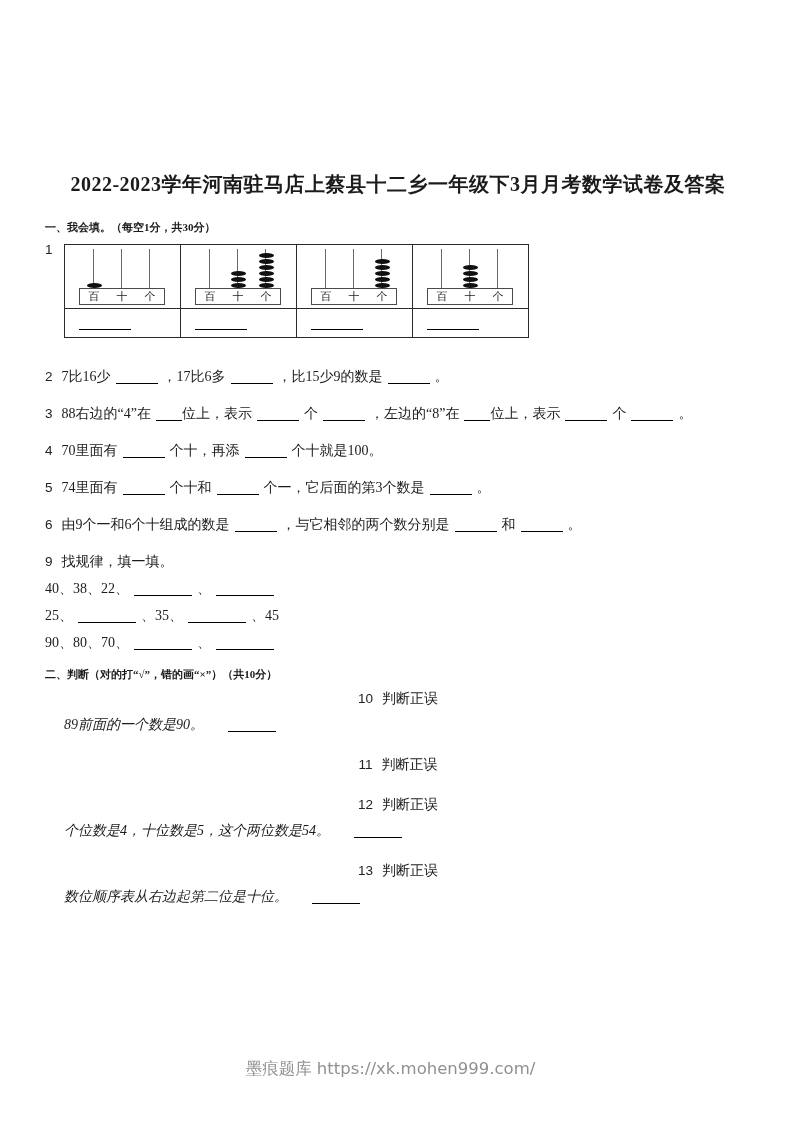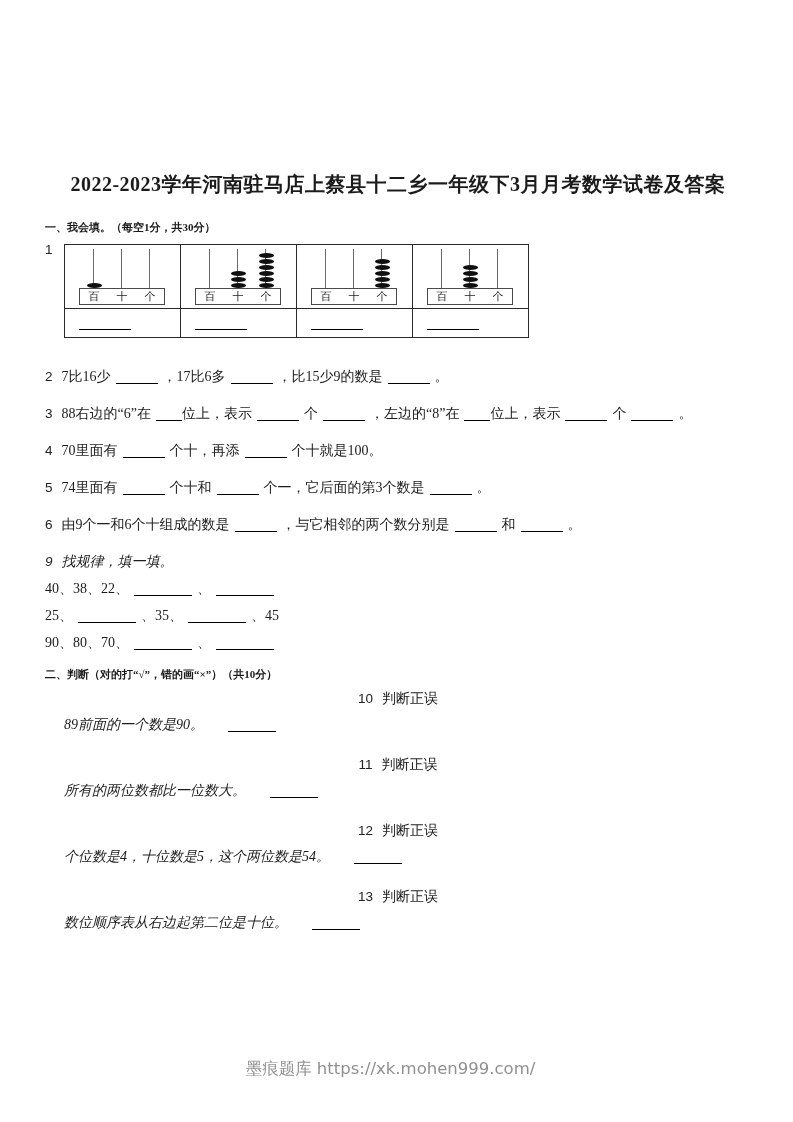--- a/index.html
+++ b/index.html
@@ -23,21 +23,21 @@
   }
   .q { line-height:16px; margin-bottom:21px; white-space:nowrap; }
   .blank, .blank-s, .blank-w, .blank-j {
     display:inline-block; border-bottom:1.2px solid #000;
     height:13px; vertical-align:-3px; margin:0 5px;
   }
   .blank   { width:42px; }
   .blank-s { width:26px; margin-right:0; }
   .blank-w { width:58px; }
   .blank-j { width:48px; margin-left:24px; }
-  .q9-label { line-height:16px; margin-bottom:11px;font-style:italic; }
+  .q9-label { line-height:16px; margin-bottom:11px; }
   .seq { line-height:16px; margin-bottom:11px; }
   
   .q1-row { display:flex; align-items:flex-start; margin-bottom:31px; }
   .q1-row .qnum { margin-top:-2px; }
   table.abacus-table { border-collapse:collapse; margin-left:2px; }
   table.abacus-table td {
     border:1.6px solid #2a2a2a; width:116px; padding:0;
   }
   td.abacus-cell { height:64px; vertical-align:bottom; }
   td.answer-cell { height:29px; vertical-align:middle; }
@@ -174,21 +174,21 @@
         </tr>
       </tbody>
         </table>
     </div>
 
     <p class="q">
       <span class="qnum">2</span><span>7比16少</span><span class="blank"></span><span>，17比6多</span><span class="blank"></span><span>，比15少9的数是</span><span class="blank"></span><span>。</span>
     </p>
 
     <p class="q">
-      <span class="qnum">3</span><span>88右边的“6”在</span><span class="blank-s"></span><span>位上，表示</span><span class="blank"></span><span>个</span><span class="blank"></span><span>，左边的“8”在</span><span class="blank-s"></span><span>位上，表示</span><span class="blank"></span><span>个</span><span class="blank"></span><span>。</span>
+      <span class="qnum">3</span><span>88右边的“4”在</span><span class="blank-s"></span><span>位上，表示</span><span class="blank"></span><span>个</span><span class="blank"></span><span>，左边的“8”在</span><span class="blank-s"></span><span>位上，表示</span><span class="blank"></span><span>个</span><span class="blank"></span><span>。</span>
     </p>
 
     <p class="q">
       <span class="qnum">4</span><span>70里面有</span><span class="blank"></span><span>个十，再添</span><span class="blank"></span><span>个十就是100。</span>
     </p>
 
     <p class="q">
       <span class="qnum">5</span><span>74里面有</span><span class="blank"></span><span>个十和</span><span class="blank"></span><span>个一，它后面的第3个数是</span><span class="blank"></span><span>。</span>
     </p>
 
@@ -213,21 +213,20 @@
 
     <div class="sec-head sec-head-2">二、判断（对的打“√”，错的画“×”）（共10分）</div>
 
     <div class="judge-item">
       <p class="judge-head"><span class="qnum">10</span><span>判断正误</span></p>
       <p class="judge-stmt"><span>89前面的一个数是90。</span><span class="blank-j"></span></p>
     </div>
 
     <div class="judge-item">
       <p class="judge-head"><span class="qnum">11</span><span>判断正误</span></p>
-      <p class="judge-stmt"><span>所有的两位数都比一位数大。</span><span class="blank-j"></span></p>
     </div>
 
     <div class="judge-item">
       <p class="judge-head"><span class="qnum">12</span><span>判断正误</span></p>
       <p class="judge-stmt"><span>个位数是4，十位数是5，这个两位数是54。</span><span class="blank-j"></span></p>
     </div>
 
     <div class="judge-item">
       <p class="judge-head"><span class="qnum">13</span><span>判断正误</span></p>
       <p class="judge-stmt"><span>数位顺序表从右边起第二位是十位。</span><span class="blank-j"></span></p>

